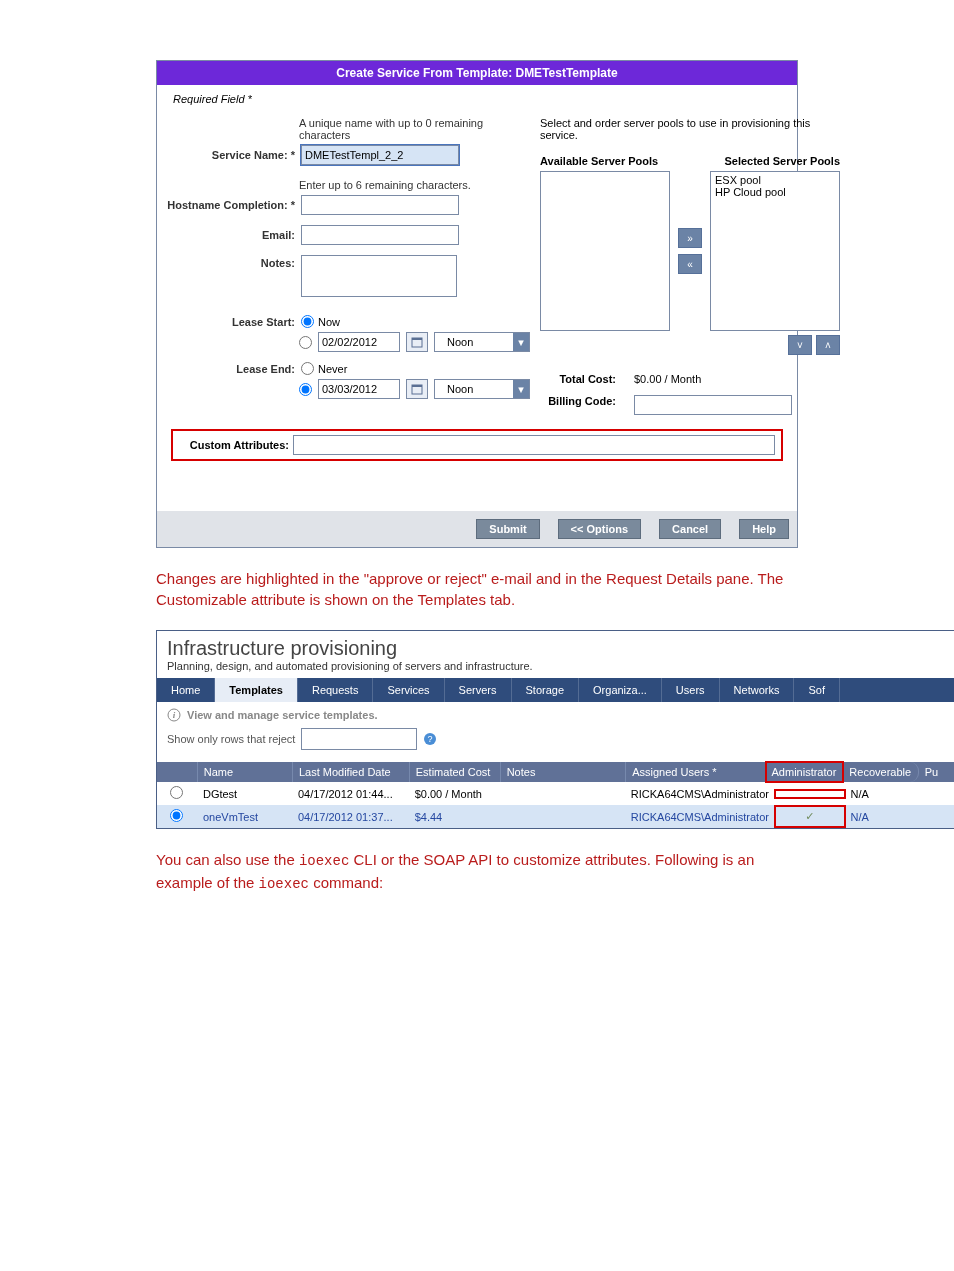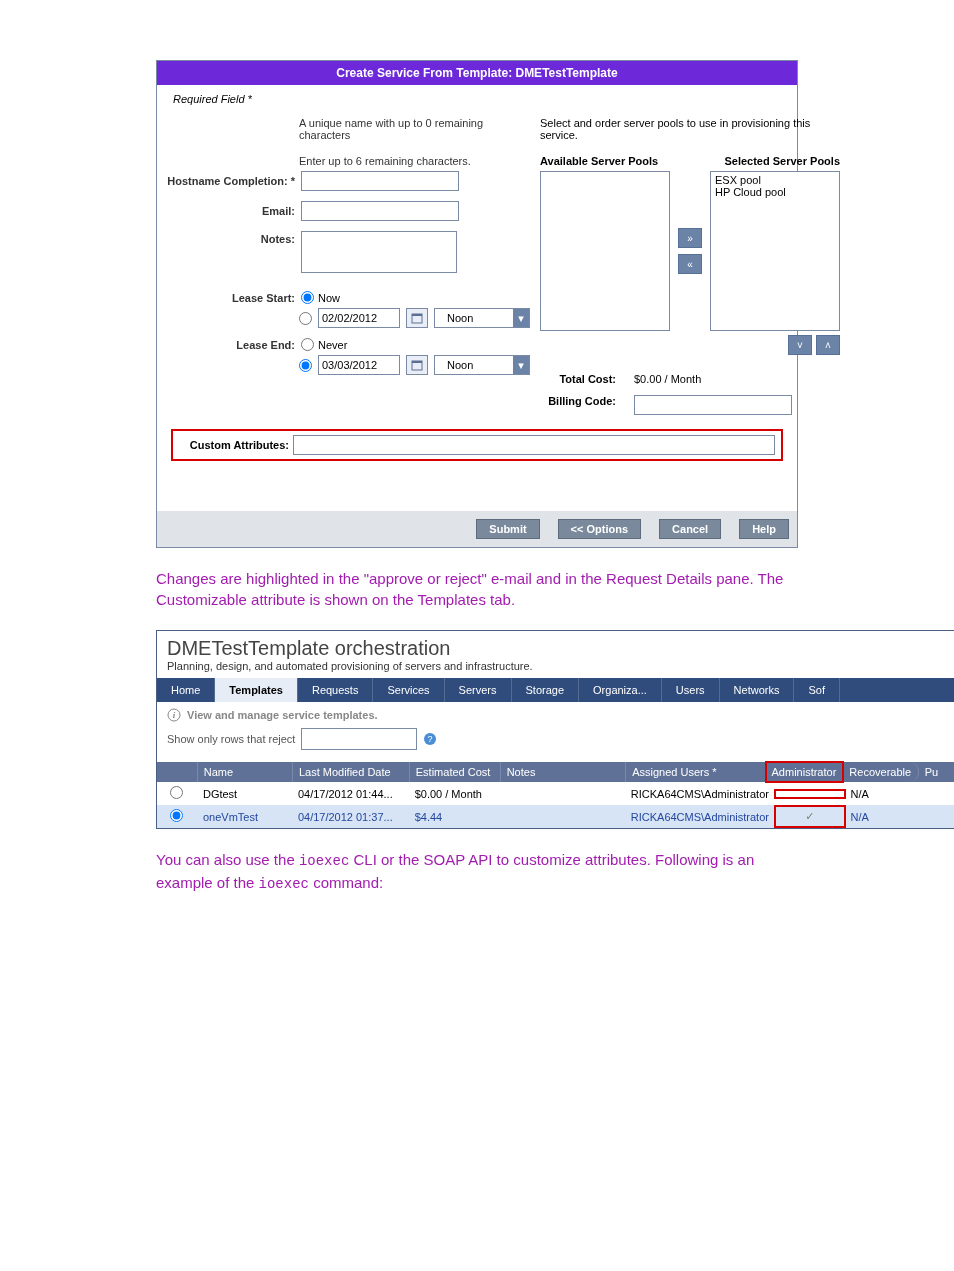--- a/index.html
+++ b/index.html
@@ -13,21 +13,21 @@
   .page {
     width: 954px;
     margin: 0 auto;
     padding: 60px 0 40px 0;
     box-sizing: border-box;
   }
   .doc-text {
     font-size: 15px;
     line-height: 1.4;
     margin: 20px 156px 20px 156px;
-    color: #a21caf;
+    color: #b91c1c;
   }
 
   
   .dialog-wrap {
     margin: 0 156px 0 156px;
     border: 1px solid #7a8aa5;
   }
   .dlg-title {
     background: #6d28d9;
     color: #fff;
@@ -324,20 +324,24 @@
 <div class="page">
 
   <div class="dialog-wrap">
     <div class="dlg-title">Create Service From Template: DMETestTemplate</div>
     <div class="dlg-body">
       <div class="req-line">Required Field *</div>
 
       <div class="form-grid">
         <div class="form-left">
           <div class="hint">A unique name with up to 0 remaining characters</div>
+          <div class="field-row">
+            <div class="field-label">Service Name: *</div>
+            <input class="text-input sel" value="DMETestTempl_2_2" style="">
+          </div>
 
           <div class="hint" style="margin-top:14px;">Enter up to 6 remaining characters.</div>
           <div class="field-row">
             <div class="field-label">Hostname Completion: *</div>
             <input class="text-input wide" style="">
           </div>
 
           <div class="field-row" style="margin-top:10px;">
             <div class="field-label">Email:</div>
             <input class="text-input wide" style="">
@@ -436,21 +440,21 @@
       <button class="dlg-btn">&lt;&lt; Options</button>
       <button class="dlg-btn">Cancel</button>
       <button class="dlg-btn">Help</button>
     </div>
   </div>
 
   <p class="doc-text">Changes are highlighted in the "approve or reject" e-mail and in the Request Details pane. The Customizable attribute is shown on the Templates tab.</p>
 
   <div class="tpl-wrap">
     <div class="tpl-header">
-      <div class="tpl-title">DMETestTemplate orchestration</div>
+      <div class="tpl-title">Infrastructure provisioning</div>
       <div class="tpl-sub">Planning, design, and automated provisioning of servers and infrastructure.</div>
     </div>
     <div class="tpl-tabs">
       <div class="tpl-tab">Home</div>
       <div class="tpl-tab active">Templates</div>
       <div class="tpl-tab">Requests</div>
       <div class="tpl-tab">Services</div>
       <div class="tpl-tab">Servers</div>
       <div class="tpl-tab">Storage</div>
       <div class="tpl-tab">Organiza...</div>

